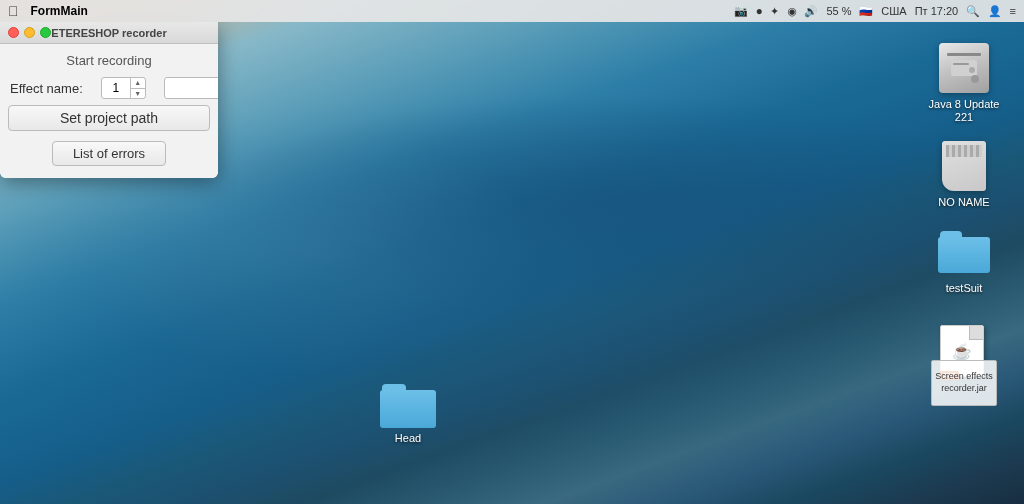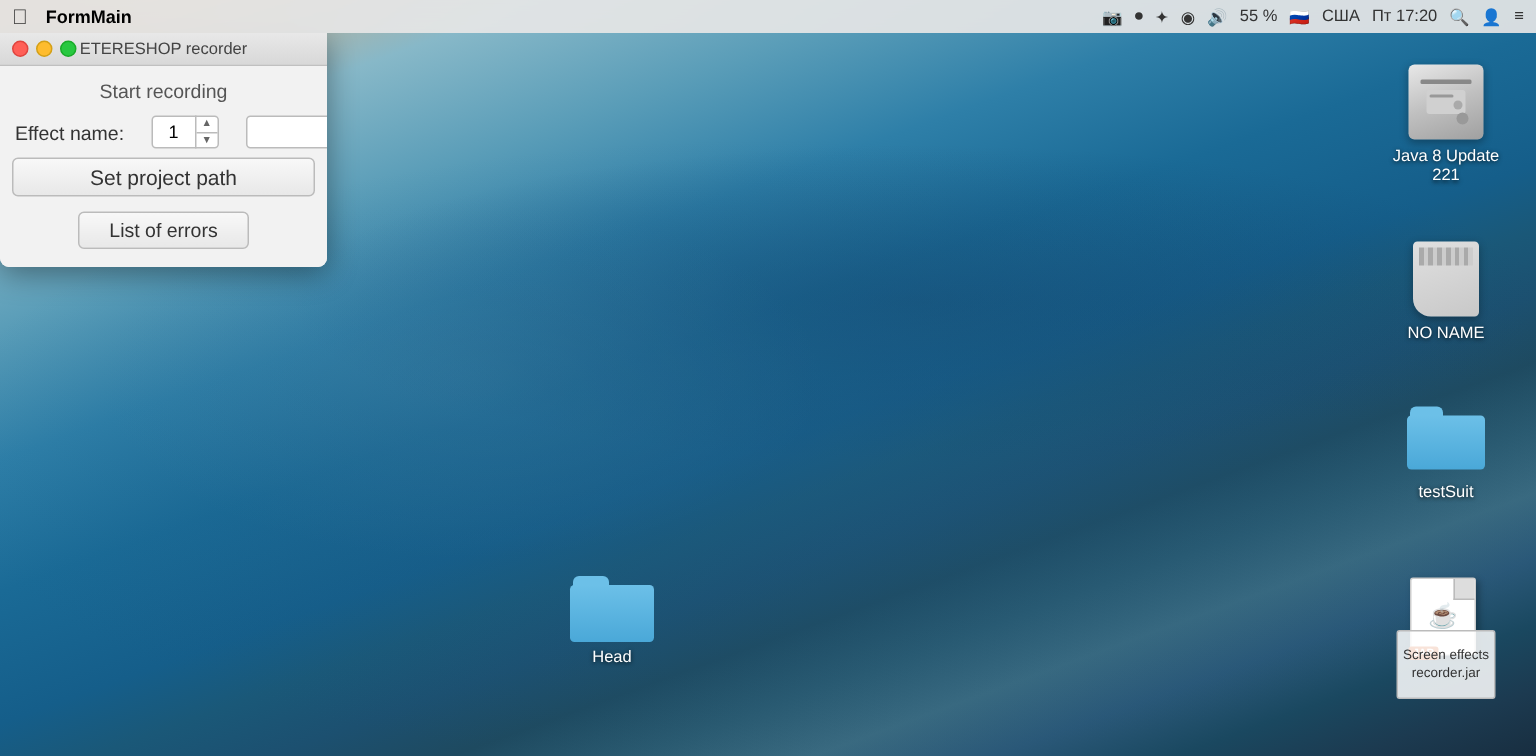--- a/index.html
+++ b/index.html
@@ -132,21 +132,21 @@
     .tl-red { background: #ff5f57; border: 1px solid #e0443e; }
     .tl-yellow { background: #febc2e; border: 1px solid #d4a017; }
     .tl-green { background: #28c840; border: 1px solid #1aab29; }
 
     .titlebar-text {
       position: absolute;
       left: 50%;
       transform: translateX(-50%);
       font-size: 11px;
       color: #444;
-      font-weight: 400;
+      font-weight: 700;
       white-space: nowrap;
     }
 
     .app-body {
       padding: 4px 0;
       background: #f2f2f2;
     }
 
     .menu-item {
       display: block;
@@ -261,21 +261,21 @@
     .desktop-icons {
       position: absolute;
       top: 22px;
       right: 0;
       bottom: 0;
       width: 120px;
       display: flex;
       flex-direction: column;
       align-items: center;
       padding: 20px 0;
-      gap: 36px;
+      gap: 16px;
     }
 
     .desktop-icon {
       display: flex;
       flex-direction: column;
       align-items: center;
       cursor: default;
       gap: 4px;
     }
 

